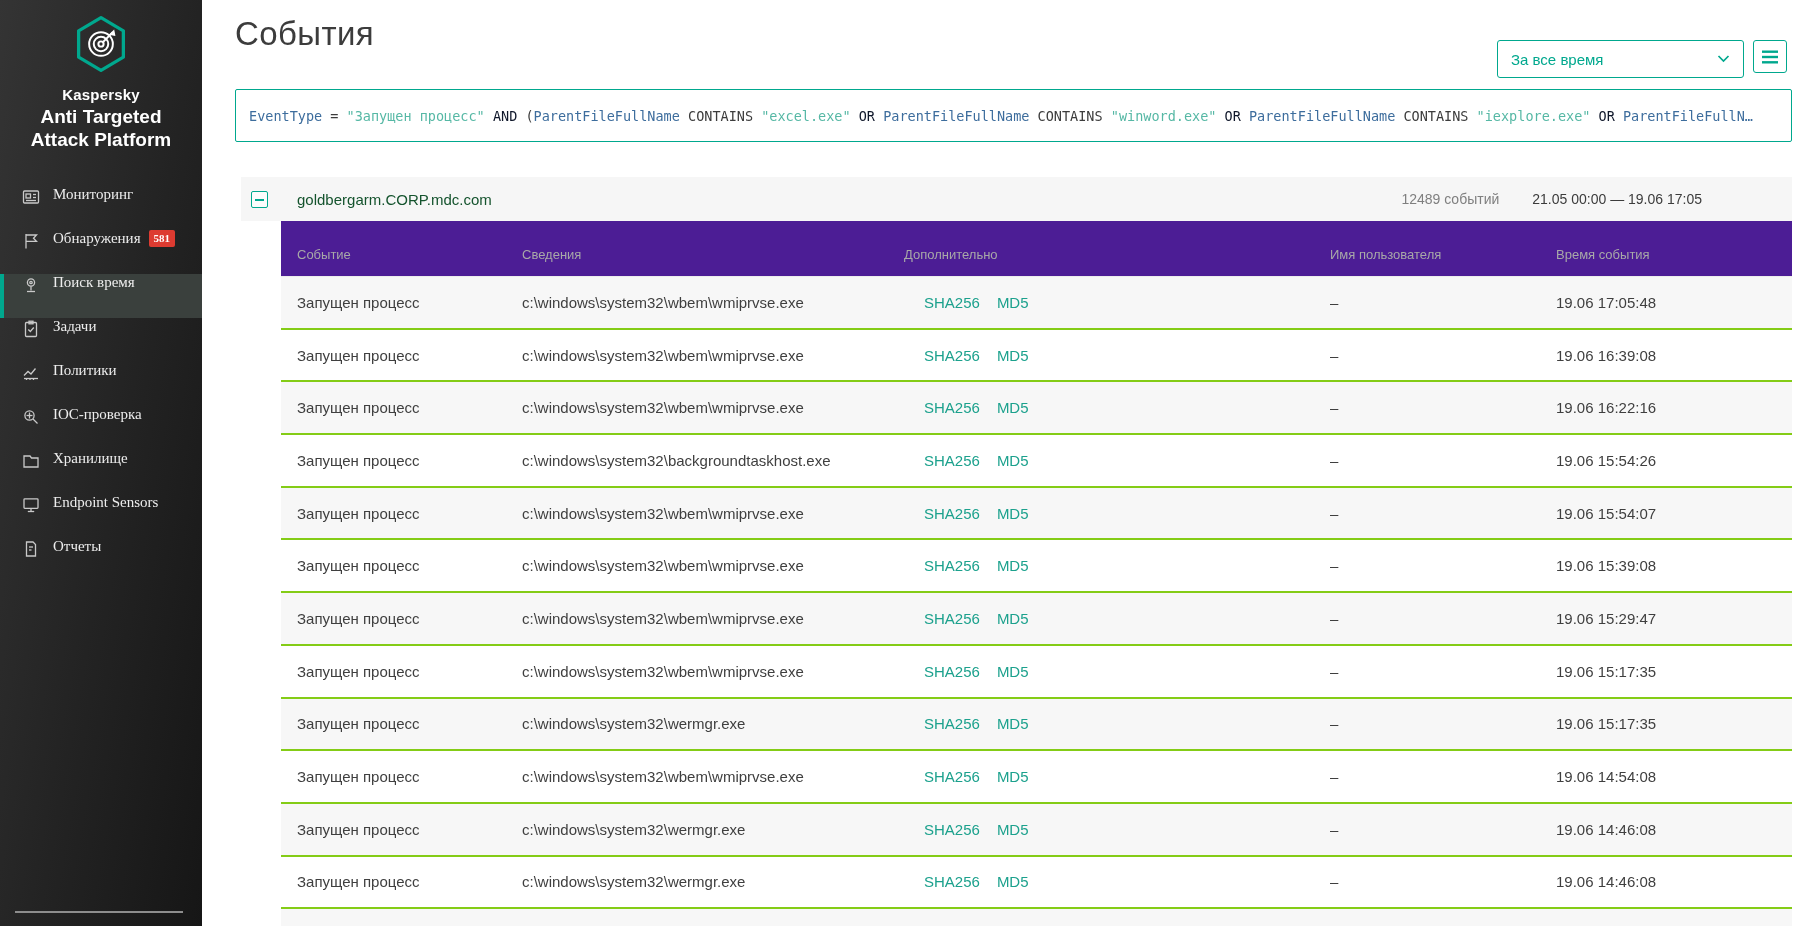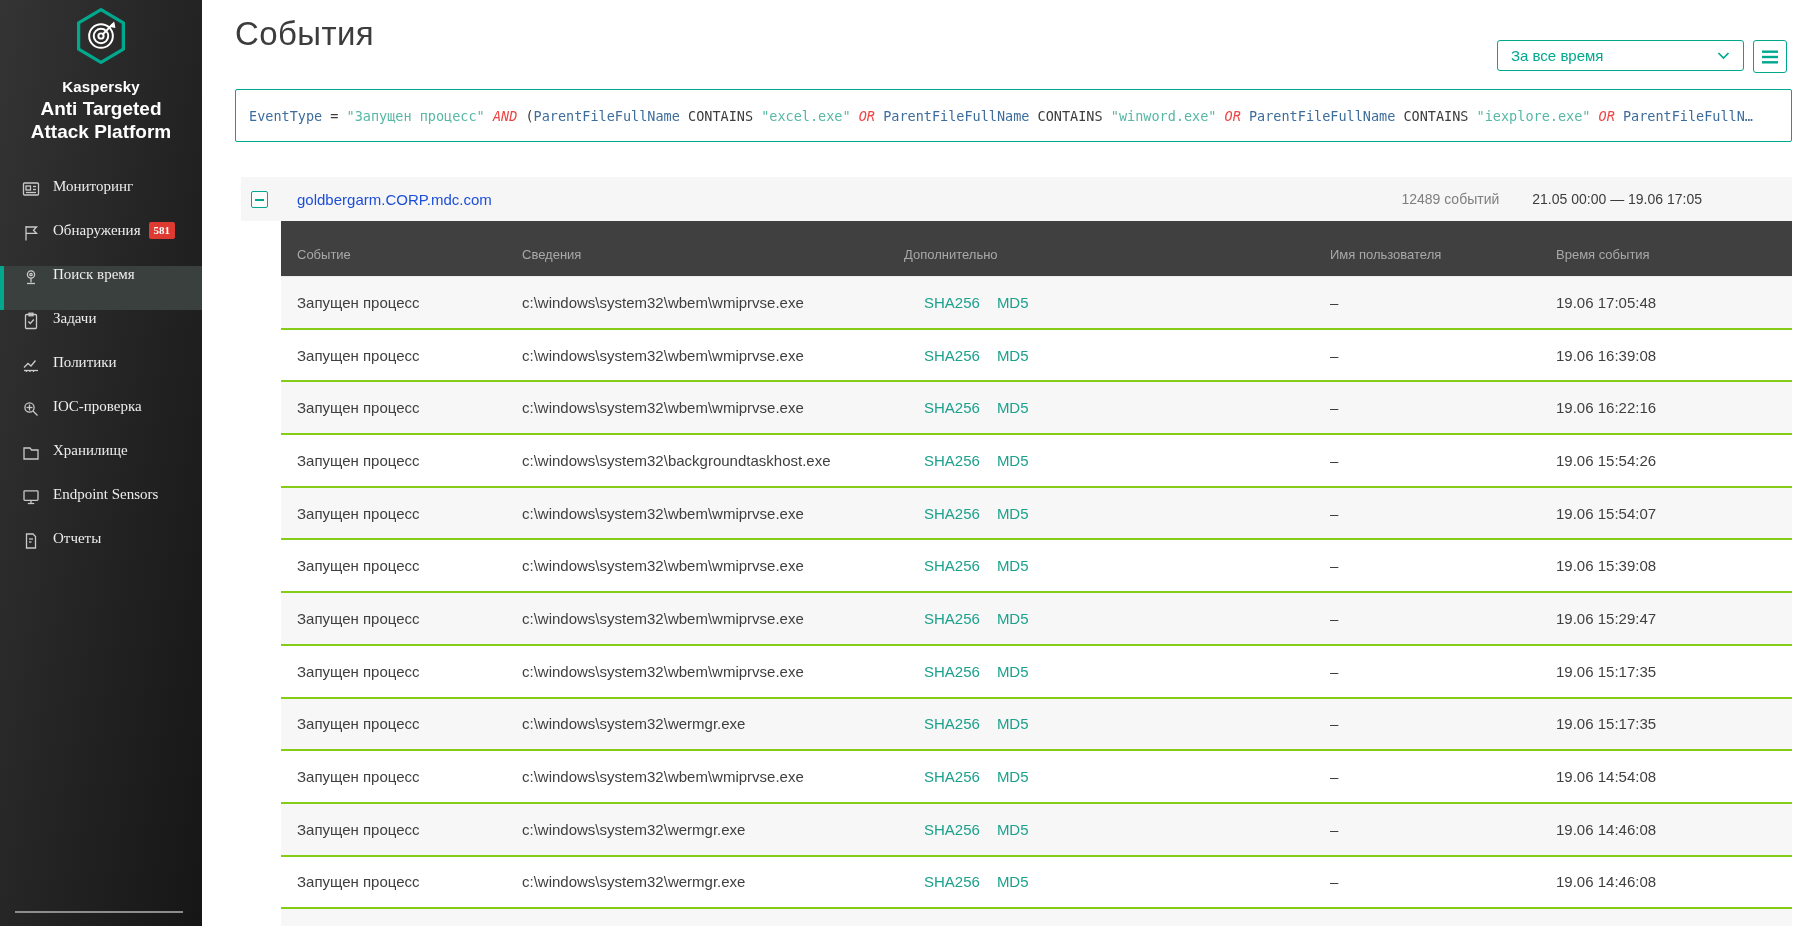--- a/index.html
+++ b/index.html
@@ -2,71 +2,71 @@
 <html><head>
 <meta charset="utf-8">
 <style>
   * { margin:0; padding:0; box-sizing:border-box; }
   html,body { width:1815px; height:926px; overflow:hidden; background:#fff;
     font-family:"Liberation Sans", sans-serif; }
 
   
   .sidebar { position:fixed; left:0; top:0; width:202px; height:926px;
     background:linear-gradient(100deg,#343434 0%,#232323 55%,#161616 100%); z-index:5; }
-  .logo-wrap { text-align:center; padding-top:6px; color:#fff; }
+  .logo-wrap { text-align:center; padding-top:6px; color:#fff;margin-top:8px; }
   .logo-wrap svg { display:block; margin:0 auto; }
   .brand-name { font-size:15px; font-weight:bold; margin-top:12px; letter-spacing:.2px; }
   .brand-product { font-size:19px; font-weight:bold; line-height:1.2; margin-top:3px; }
   .nav { margin-top:34px; }
   .nav-item { height:44px; display:flex; align-items:flex-start; padding-left:16px;
     border-left:4px solid transparent; color:#ededed; font-size:15px; cursor:pointer;font-family:Liberation Serif, serif; }
   .nav-item.active { background:#3a403d; border-left-color:#00a88e; }
   .nav-icon { width:22px; height:22px; margin-right:11px; display:inline-flex;
     align-items:center; justify-content:center; flex:none; }
   .badge { margin-left:auto; margin-right:27px; background:#dd3b31; color:#fff;
     font-size:11px; font-weight:bold; padding:3px 5px; border-radius:2px; line-height:1; }
   .sidebar-hscroll { position:absolute; bottom:13px; left:15px; width:168px; height:2px;
     background:#8d8d8d; cursor:pointer; }
 
   
   .main { margin-left:202px; height:926px; position:relative; padding:0 23px 0 33px; }
   h1.page-title { font-size:33px; font-weight:300; color:#3c3c3c; margin-top:15px;
     letter-spacing:.4px; }
   .controls { position:absolute; top:25px; right:28px; display:flex; gap:9px; }
-  .time-filter { width:247px; height:31px; border:1px solid #00a88e; border-radius:3px;
+  .time-filter { width:247px; height:38px; border:1px solid #00a88e; border-radius:3px;
     display:flex; align-items:center; justify-content:space-between; padding:0 13px;
     color:#00a88e; font-size:15px; cursor:pointer; background:#fff; }
   .menu-btn { width:34px; height:33px; border:1px solid #00a88e; border-radius:3px;
     display:flex; align-items:center; justify-content:center; cursor:pointer; background:#fff; }
 
   .query-box { margin-top:36px; height:53px; border:1px solid #00a88e; border-radius:2px;
     display:flex; align-items:center; padding:0 13px; white-space:nowrap; overflow:hidden;
     font-family:"DejaVu Sans Mono","Liberation Mono",monospace; font-size:13.5px; color:#3c3c3c; }
   .tk-field   { color:#3d6d9d; }
   .tk-op      { color:#3c3c3c; }
   .tk-string  { color:#56b8a5; }
-  .tk-keyword { color:#ef4444;font-style:italic; }
+  .tk-keyword { color:#0f172a; }
   .tk-paren   { color:#3c3c3c; }
 
   
   .events-section { margin-top:35px; margin-left:6px; }
   .group-header { height:44px; background:#f6f6f6; display:flex; align-items:center; }
   .collapse-btn { width:17px; height:17px; border:1px solid #00a88e; border-radius:2px;
     margin-left:10px; position:relative; background:#fcfcfc; cursor:pointer; flex:none; }
   .collapse-btn::after { content:""; position:absolute; left:3px; right:3px; top:7px;
     height:2px; background:#00a88e; }
-  .host { margin-left:29px; font-size:15px; color:#1d4ed8; }
+  .host { margin-left:29px; font-size:15px; color:#14532d; }
   .gh-right { margin-left:auto; display:flex; align-items:center; }
   .events-count { color:#7f7f7f; font-size:14px; }
   .time-range { margin-left:33px; margin-right:90px; color:#3c3c3c; font-size:14px; }
 
   .table { margin-left:40px; }
   .thead { display:grid; grid-template-columns:225px 382px 426px 226px 1fr;
     padding:12px 0 0 16px; height:56px; align-items:center; color:#a8a8a8; font-size:13px;
-    background:#404040; border-bottom:1px solid #ececec; }
+    background:#4c1d95; border-bottom:1px solid #ececec; }
   .row { display:grid; grid-template-columns:225px 382px 426px 226px 1fr;
     padding-left:16px; height:52.7px; align-items:center; font-size:15px; color:#3f3f3f;
     border-bottom:2px solid #84cc16; cursor:pointer; }
   .row:nth-child(odd) { background:#f7f7f7; }
   .hash-links { display:flex; gap:17px;margin-left:20px; }
   .hash-link { color:#1ca18d; cursor:pointer; }
 
   svg.icon { stroke:#c9c9c9; fill:none; stroke-width:1.3; }
 </style>
 </head>

